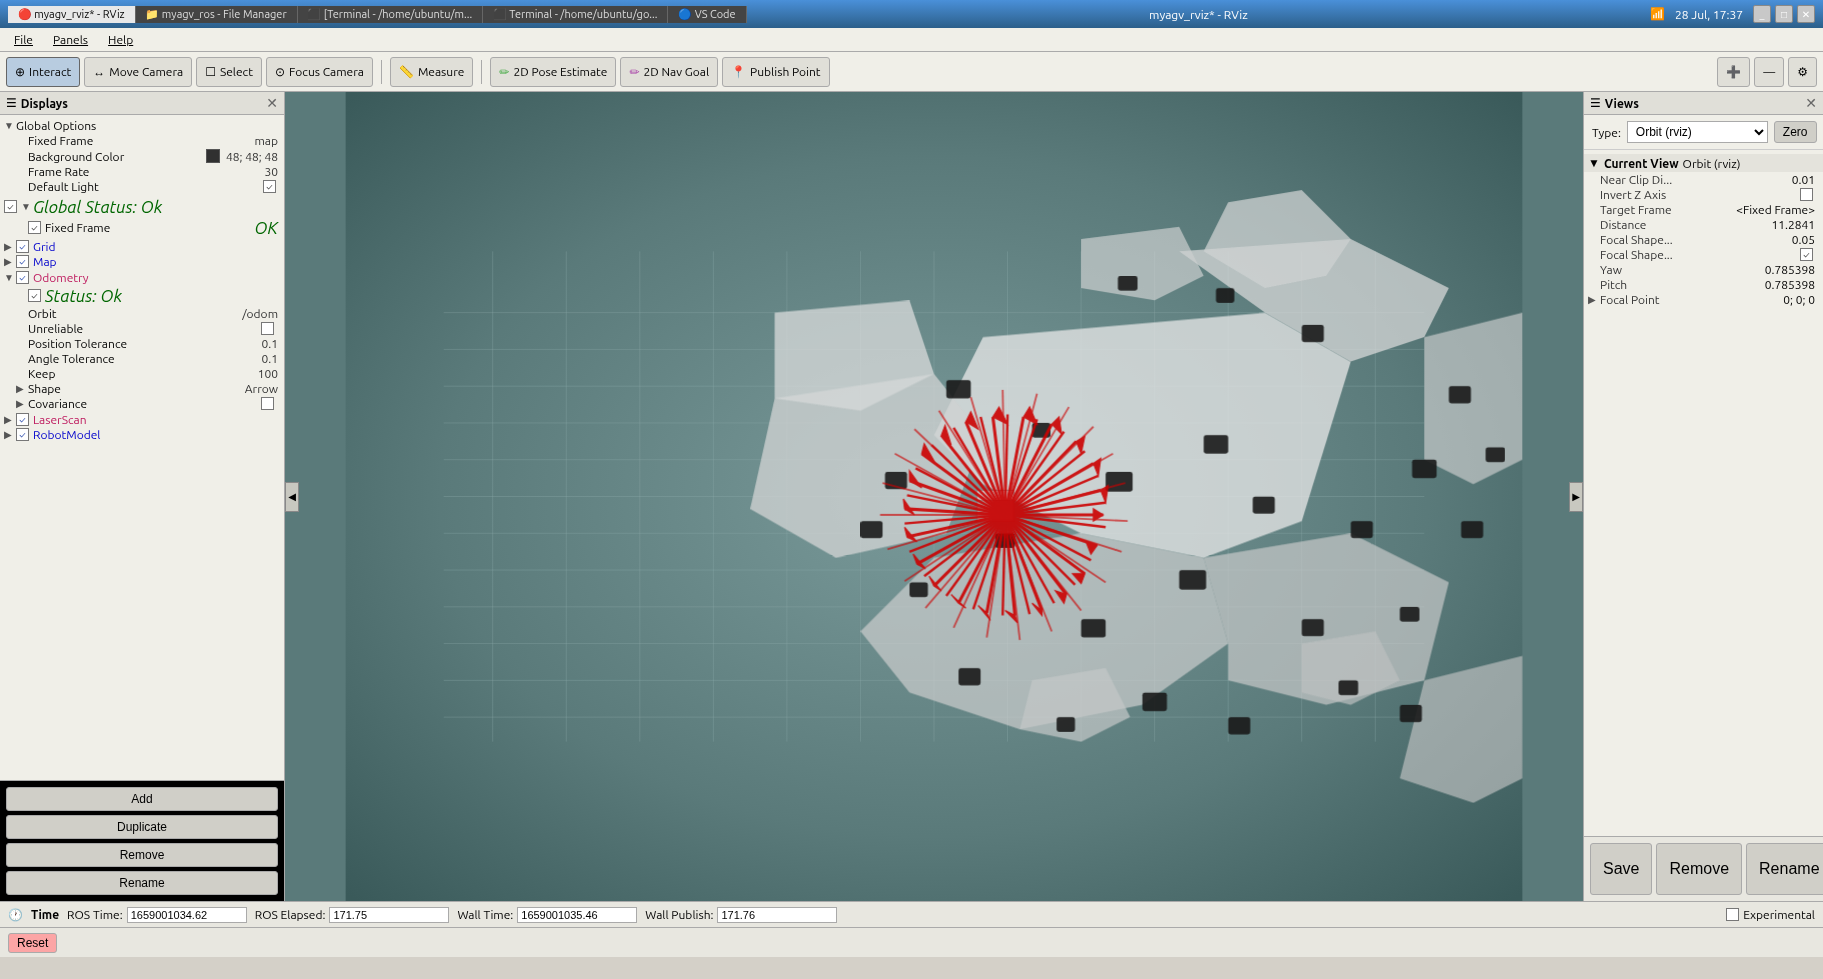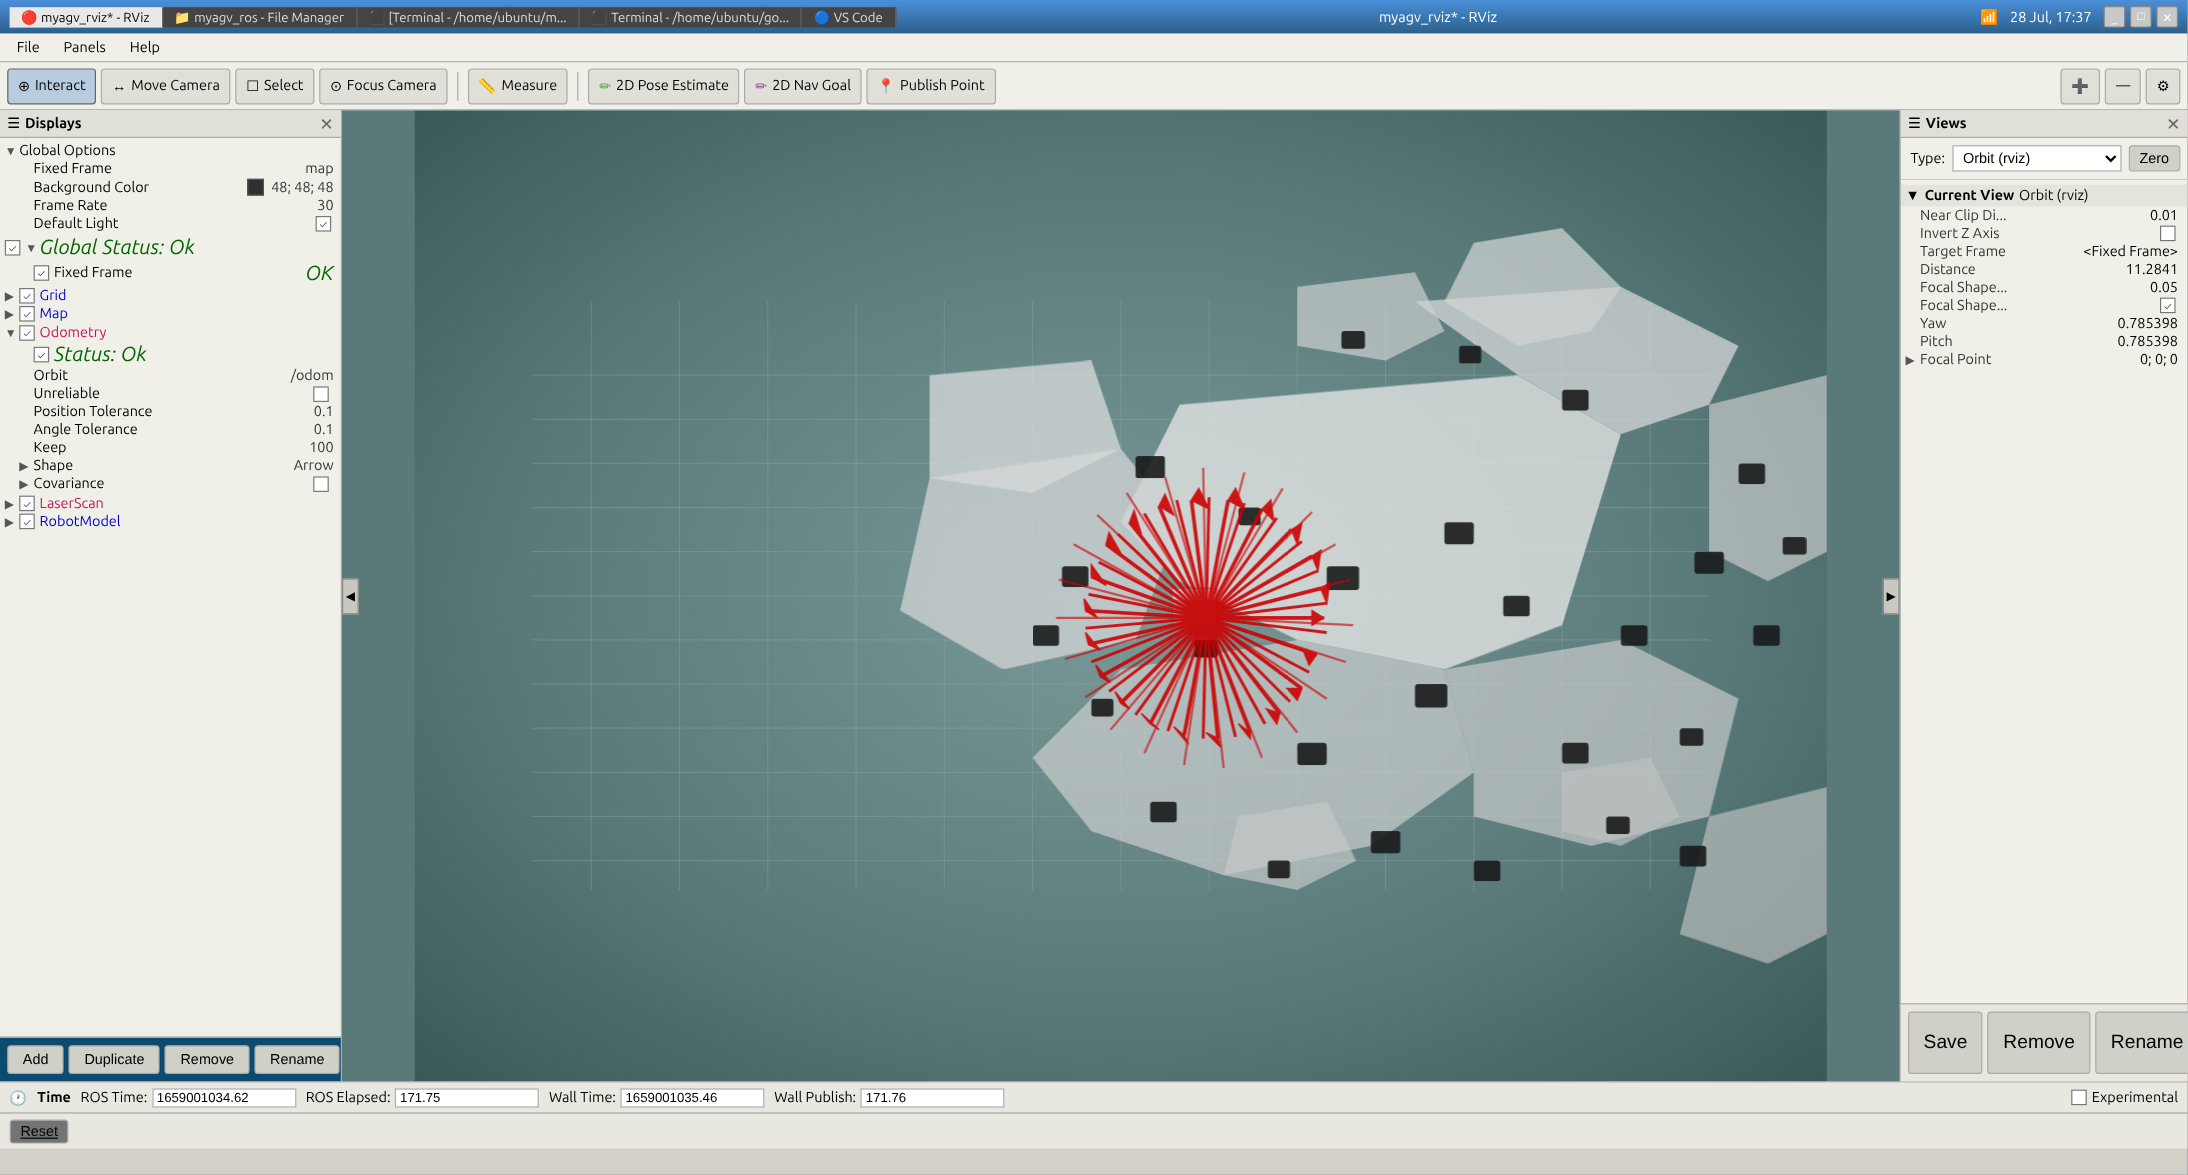--- a/index.html
+++ b/index.html
@@ -24,20 +24,21 @@
     .sysbar-right { display: flex; gap: 10px; align-items: center; }
 
     
     #menubar {
       height: 24px;
       background: #f0efe8;
       display: flex;
       align-items: center;
       padding: 0 4px;
       border-bottom: 1px solid #aaa;
+      text-decoration: underline;
     }
     .menu-item {
       padding: 2px 10px;
       cursor: pointer;
       font-size: 12px;
     }
 
     
     #toolbar {
       height: 40px;
@@ -124,21 +125,22 @@
     .display-name.blue { color: #0000cc; }
 
     .status-ok { color: #006600; font-size: 17px; font-style: italic; }
 
     
     #displays-buttons {
       display: flex;
       gap: 4px;
       padding: 6px;
       border-top: 1px solid #aaa;
-      background: #0c4a6e;
+      background: #000000;
+      flex-direction: column;
     }
     .disp-btn {
       padding: 4px 12px;
       background: #d0cfc8;
       border: 1px solid #aaa;
       border-radius: 3px;
       cursor: pointer;
       font-size: 12px;
     }
 
@@ -292,26 +294,25 @@
       background: #e8e7e0;
       border-top: 1px solid #aaa;
       display: flex;
       align-items: center;
       padding: 0 8px;
       font-size: 12px;
       gap: 10px;
     }
     .reset-btn {
       padding: 2px 8px;
-      background: #737373;
+      background: #fca5a5;
       border: 1px solid #aaa;
       border-radius: 3px;
       cursor: pointer;
       font-size: 12px;
-      text-decoration: underline;
     }
     .status-text { font-size: 12px; }
     kbd { font-weight: bold; }
 
     
     #scene-svg {
       position: absolute;
       top: 0; left: 0;
       width: 100%;
       height: 100%;

